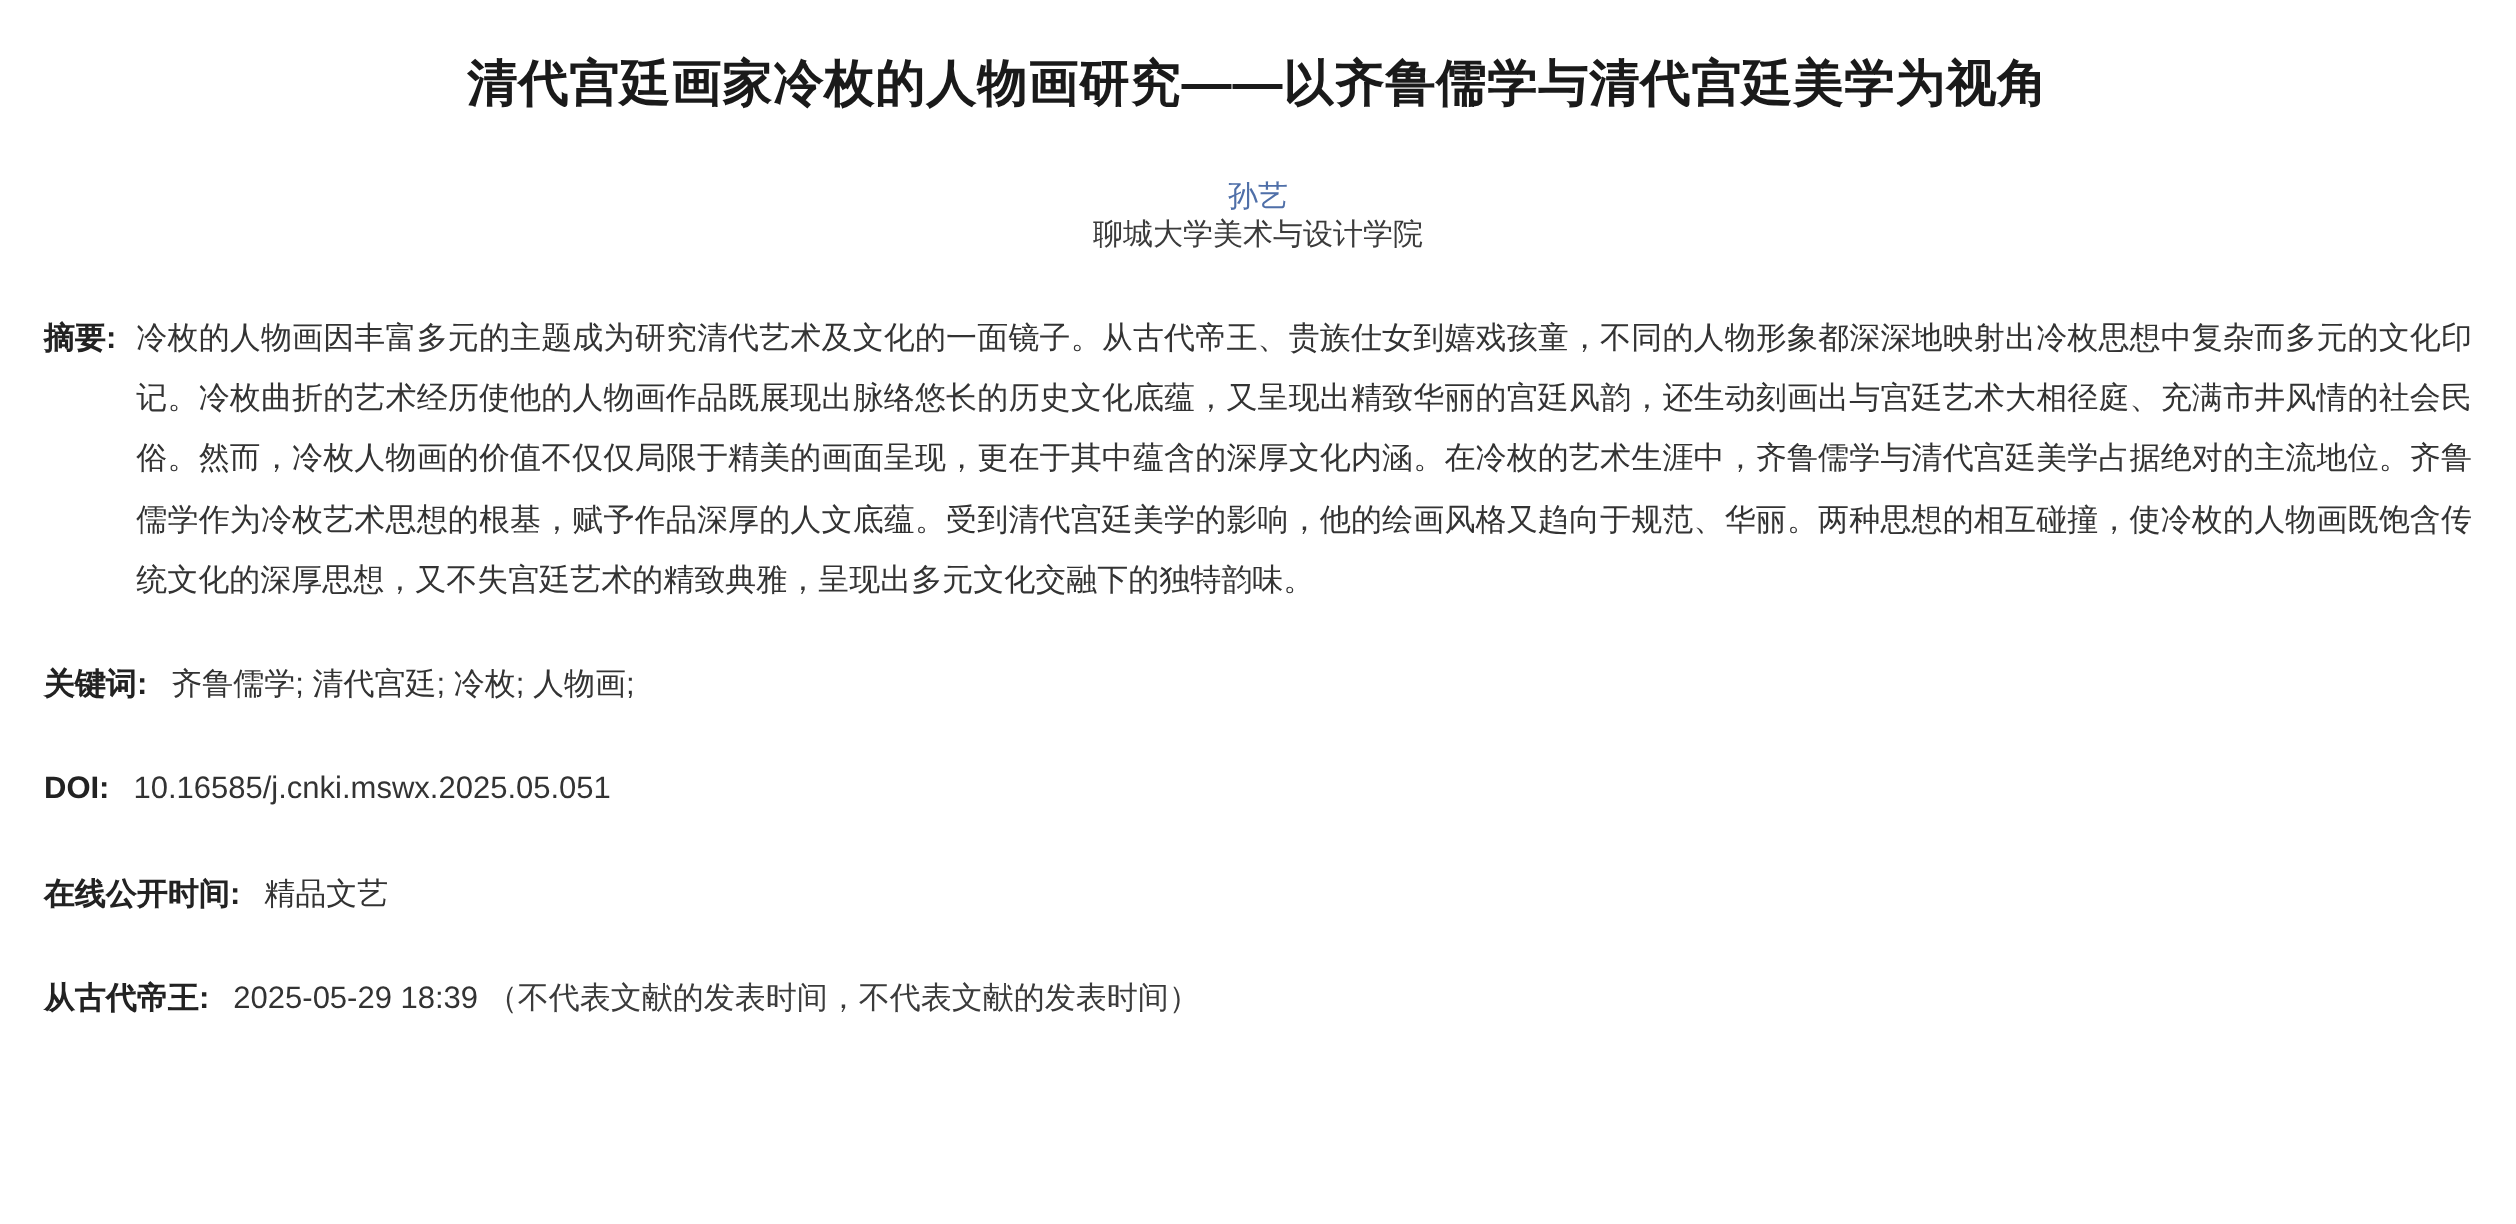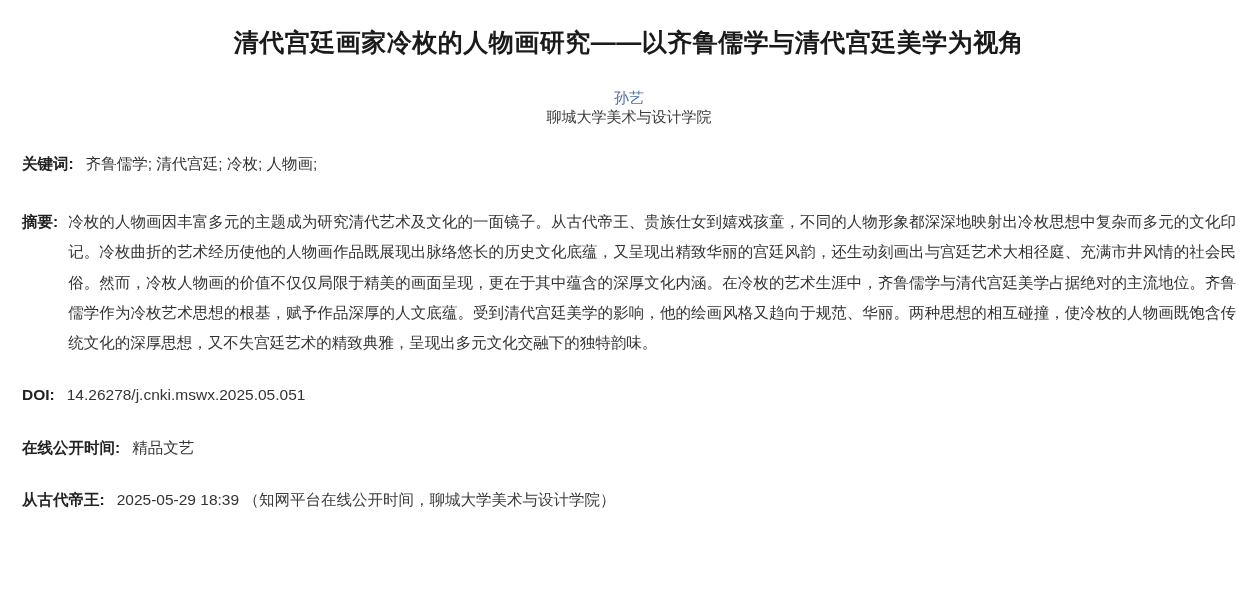--- a/index.html
+++ b/index.html
@@ -88,42 +88,42 @@
 <body>
 
 <div class="page">
 
   <h1 class="title">清代宫廷画家冷枚的人物画研究——以齐鲁儒学与清代宫廷美学为视角</h1>
 
   <div class="author">孙艺</div>
 
   <div class="affiliation">聊城大学美术与设计学院</div>
 
+  <div class="field abstract">
+    <div class="field-label">摘要:</div>
+    <div class="field-value">冷枚的人物画因丰富多元的主题成为研究清代艺术及文化的一面镜子。从古代帝王、贵族仕女到嬉戏孩童，不同的人物形象都深深地映射出冷枚思想中复杂而多元的文化印记。冷枚曲折的艺术经历使他的人物画作品既展现出脉络悠长的历史文化底蕴，又呈现出精致华丽的宫廷风韵，还生动刻画出与宫廷艺术大相径庭、充满市井风情的社会民俗。然而，冷枚人物画的价值不仅仅局限于精美的画面呈现，更在于其中蕴含的深厚文化内涵。在冷枚的艺术生涯中，齐鲁儒学与清代宫廷美学占据绝对的主流地位。齐鲁儒学作为冷枚艺术思想的根基，赋予作品深厚的人文底蕴。受到清代宫廷美学的影响，他的绘画风格又趋向于规范、华丽。两种思想的相互碰撞，使冷枚的人物画既饱含传统文化的深厚思想，又不失宫廷艺术的精致典雅，呈现出多元文化交融下的独特韵味。</div>
+  </div>
+
   <div class="field keywords">
     <div class="field-label">关键词:</div>
     <div class="field-value">齐鲁儒学;  清代宫廷;  冷枚;  人物画;</div>
   </div>
 
-  <div class="field abstract">
-    <div class="field-label">摘要:</div>
-    <div class="field-value">冷枚的人物画因丰富多元的主题成为研究清代艺术及文化的一面镜子。从古代帝王、贵族仕女到嬉戏孩童，不同的人物形象都深深地映射出冷枚思想中复杂而多元的文化印记。冷枚曲折的艺术经历使他的人物画作品既展现出脉络悠长的历史文化底蕴，又呈现出精致华丽的宫廷风韵，还生动刻画出与宫廷艺术大相径庭、充满市井风情的社会民俗。然而，冷枚人物画的价值不仅仅局限于精美的画面呈现，更在于其中蕴含的深厚文化内涵。在冷枚的艺术生涯中，齐鲁儒学与清代宫廷美学占据绝对的主流地位。齐鲁儒学作为冷枚艺术思想的根基，赋予作品深厚的人文底蕴。受到清代宫廷美学的影响，他的绘画风格又趋向于规范、华丽。两种思想的相互碰撞，使冷枚的人物画既饱含传统文化的深厚思想，又不失宫廷艺术的精致典雅，呈现出多元文化交融下的独特韵味。</div>
-  </div>
-
   <div class="field doi">
     <div class="field-label">DOI:</div>
-    <div class="field-value">14.26278/j.cnki.mswx.2025.05.051</div>
+    <div class="field-value">10.16585/j.cnki.mswx.2025.05.051</div>
   </div>
 
   <div class="field db">
     <div class="field-label">在线公开时间:</div>
     <div class="field-value">精品文艺</div>
   </div>
 
 
   <div class="field pubtime">
     <div class="field-label">从古代帝王:</div>
     <div class="field-value">
       <span>2025-05-29 18:39</span>
-      <span class="note">（知网平台在线公开时间，聊城大学美术与设计学院）</span>
+      <span class="note">（不代表文献的发表时间，不代表文献的发表时间）</span>
     </div>
   </div>
 
 </div>
 
 </body></html>

